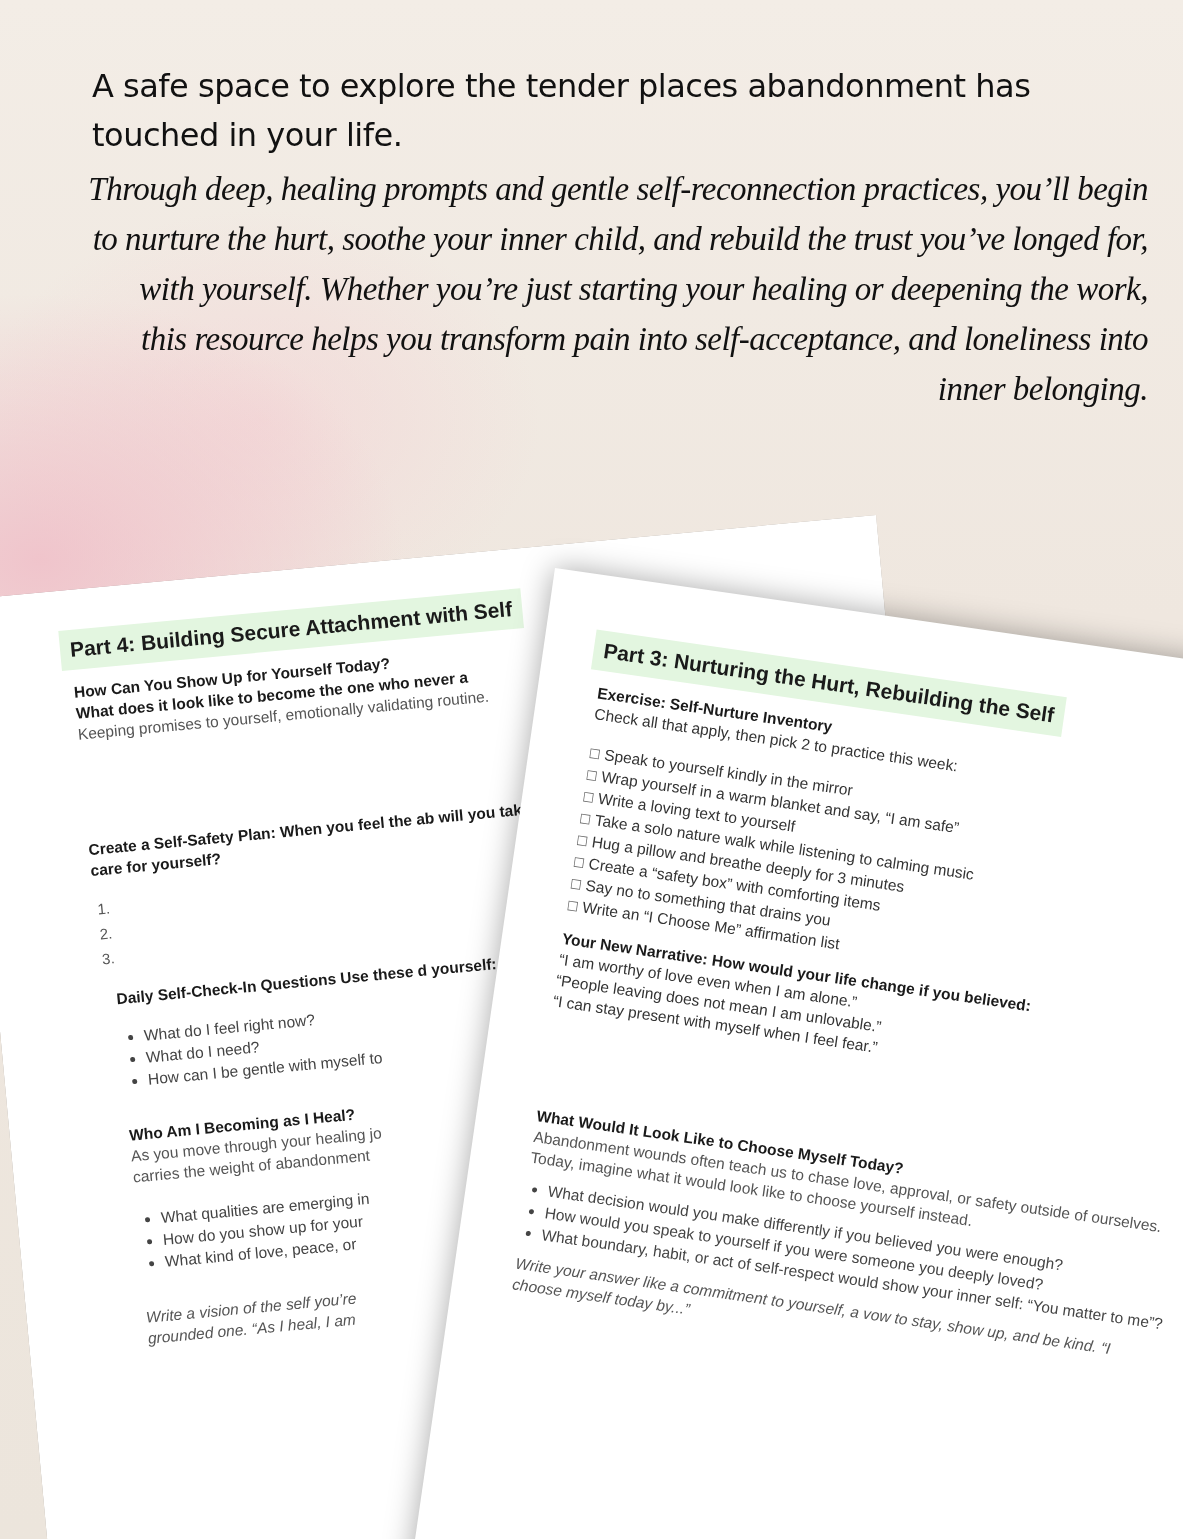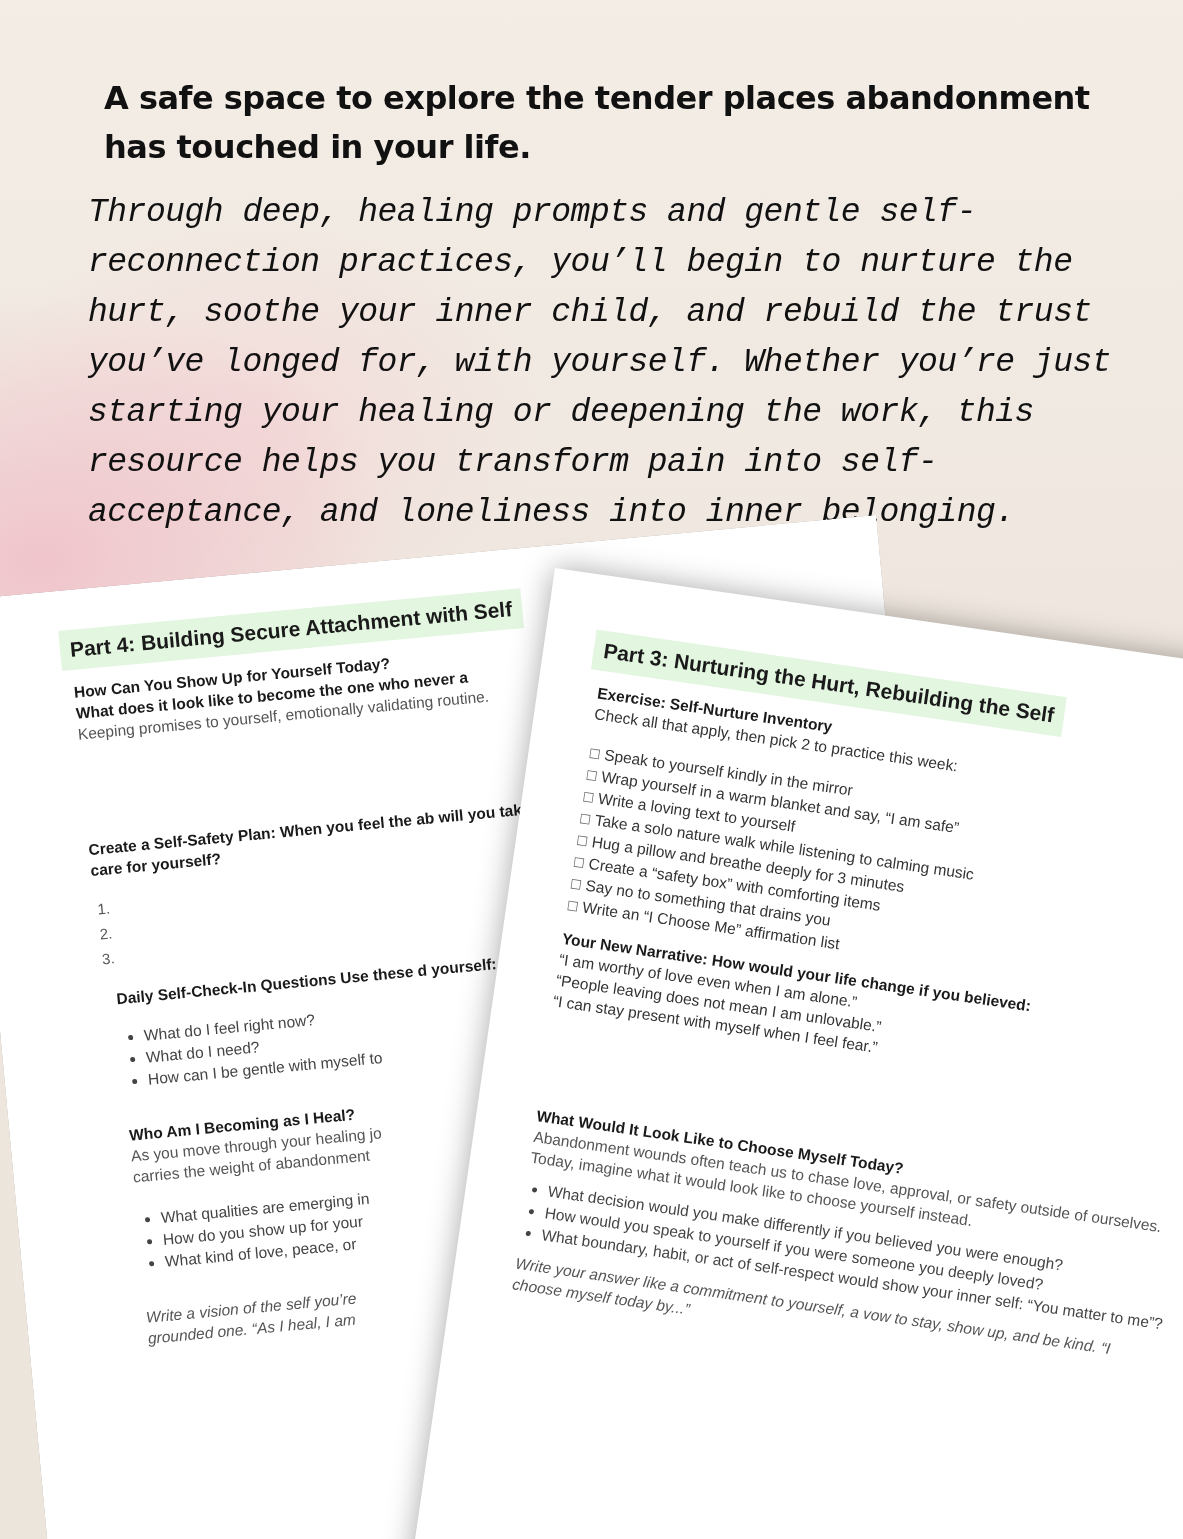--- a/index.html
+++ b/index.html
@@ -10,27 +10,27 @@
       radial-gradient(ellipse 400px 300px at 260px 420px, rgba(245,205,210,0.5), rgba(245,205,210,0) 70%),
       linear-gradient(180deg, #f3ede6 0%, #efe7df 40%, #ece5dc 100%);
     font-family: "Liberation Sans", sans-serif;
     color: #111;
   }
   .intro {
     position: absolute; left: 88px; top: 58px; width: 1080px;
   }
   .intro-title {
     font-family: "DejaVu Sans", sans-serif;
-    font-weight: bold; font-size: 32px; line-height: 49px; margin: 16px;
+    font-weight: normal; font-size: 32px; line-height: 49px; margin: 4px;
     letter-spacing: -0.5px;
   }
   .intro-body {
-    font-family: Liberation Mono, monospace;
+    font-family: Liberation Serif, serif;
     font-style: italic; font-size: 33px; line-height: 50px; margin: 0;
-    width: 1060px; letter-spacing: -0.5px;
+    width: 1060px; letter-spacing: -0.5px; text-align: right;
   }
 
   .page {
     position: absolute; background: #fff;
     box-shadow: 0 0 30px rgba(0,0,0,0.35);
     font-family: "Liberation Sans", sans-serif;
   }
   .page-back {
     left: -40px; top: 600px; width: 920px; height: 1100px;
     transform-origin: 0 0; transform: rotate(-5.3deg);

